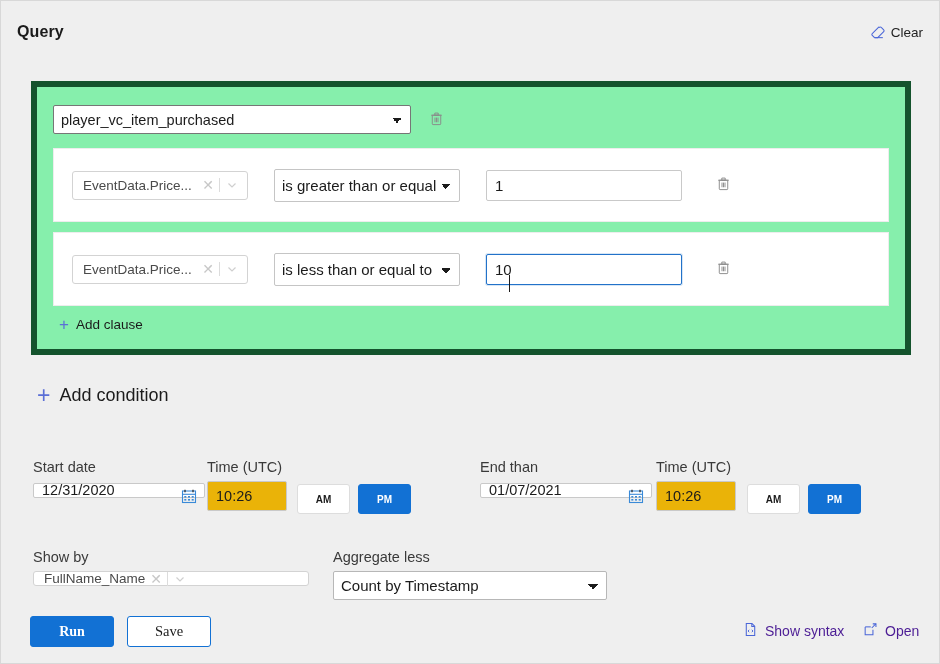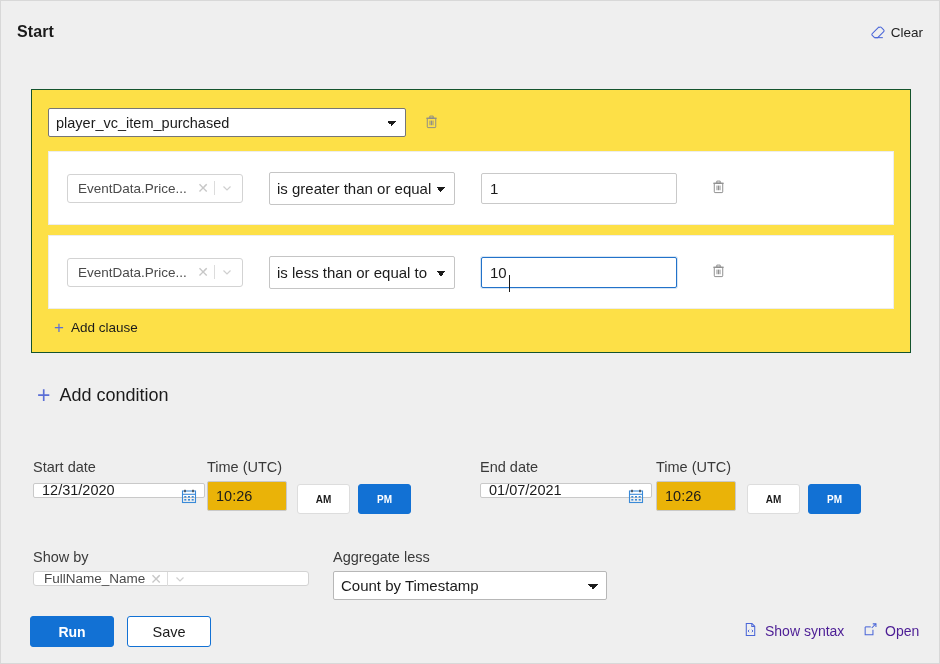--- a/index.html
+++ b/index.html
@@ -52,24 +52,24 @@
     user-select: none;
   }
   .clear-link .eraser {
     display: block;
     width: 15px; height: 15px;
   }
 
   
   .condition-card {
     position: absolute;
-    left: 30px; top: 88px;
+    left: 30px; top: 80px;
     width: 880px;
-    background: #fde047;
-    border: 1px solid #14532d;
+    background: #86efac;
+    border: 6px solid #14532d;
     box-sizing: border-box;
     padding: 18px 16px 12px 16px;
   }
 
   .event-row {
     display: flex;
     align-items: center;
     gap: 14px;
     margin-bottom: 14px;
   }
@@ -333,21 +333,21 @@
   .footer {
     position: absolute;
     left: 0; top: 615px;
     width: 940px;
     height: 36px;
   }
   .btn {
     height: 31px;
     box-sizing: border-box;
     border-radius: 3px;
-    font-family: Liberation Sans, sans-serif;
+    font-family: Liberation Serif, serif;
     font-size: 14px;
     font-weight: bold;
     cursor: pointer;
     padding: 0 14px;
   }
   .btn-run {
     background: #1271d4;
     border: 1px solid #1271d4;
     color: #fff;
     width: 84px;
@@ -369,21 +369,21 @@
     cursor: pointer;
     user-select: none;
   }
 </style>
 </head>
 <body>
 
 <div class="page">
 
   <div class="header">
-    <div class="page-title">Start</div>
+    <div class="page-title">Query</div>
     <div class="clear-link">
       <span class="eraser">
         <svg viewBox="0 0 16 16" width="15" height="15">
           <path d="M9.3 2.2 2.4 9.1a1.3 1.3 0 0 0 0 1.9l2.5 2.5h3.3l6.4-6.4a1.3 1.3 0 0 0 0-1.9l-2.6-2.6a1.3 1.3 0 0 0-1.9 0z" fill="none" stroke="#4a66d8" stroke-width="1.1"></path>
           <path d="M5.4 13.5h8.3" stroke="#4a66d8" stroke-width="1.1" fill="none"></path>
         </svg>
       </span>
       <span>Clear</span>
     </div>
   </div>
@@ -504,21 +504,21 @@
     </div>
 
     <div class="date-group" style="left:296px; top:31px;">
       <button class="ampm off">AM</button>
     </div>
     <div class="date-group" style="left:357px; top:31px;">
       <button class="ampm on">PM</button>
     </div>
 
     <div class="date-group" style="left:479px; top:6px;">
-      <div class="field-label">End date</div>
+      <div class="field-label">End than</div>
       <div class="date-input-wrap">
         <input class="date-input" type="text" value="01/07/2021" style="">
         <span class="cal-icon">
           <svg viewBox="0 0 16 16" width="16" height="16">
             <rect x="1.5" y="3" width="13" height="11.5" fill="none" stroke="#3a8ad8" stroke-width="1.1"></rect>
             <path d="M1.5 6.3h13" stroke="#3a8ad8" stroke-width="1.1"></path>
             <path d="M4 1.8v2.4M12 1.8v2.4" stroke="#2b2b2b" stroke-width="1.3"></path>
             <g fill="#3a8ad8">
               <rect x="3.3" y="8" width="2" height="1.6"></rect>
                 <rect x="7" y="8" width="2" height="1.6"></rect>

